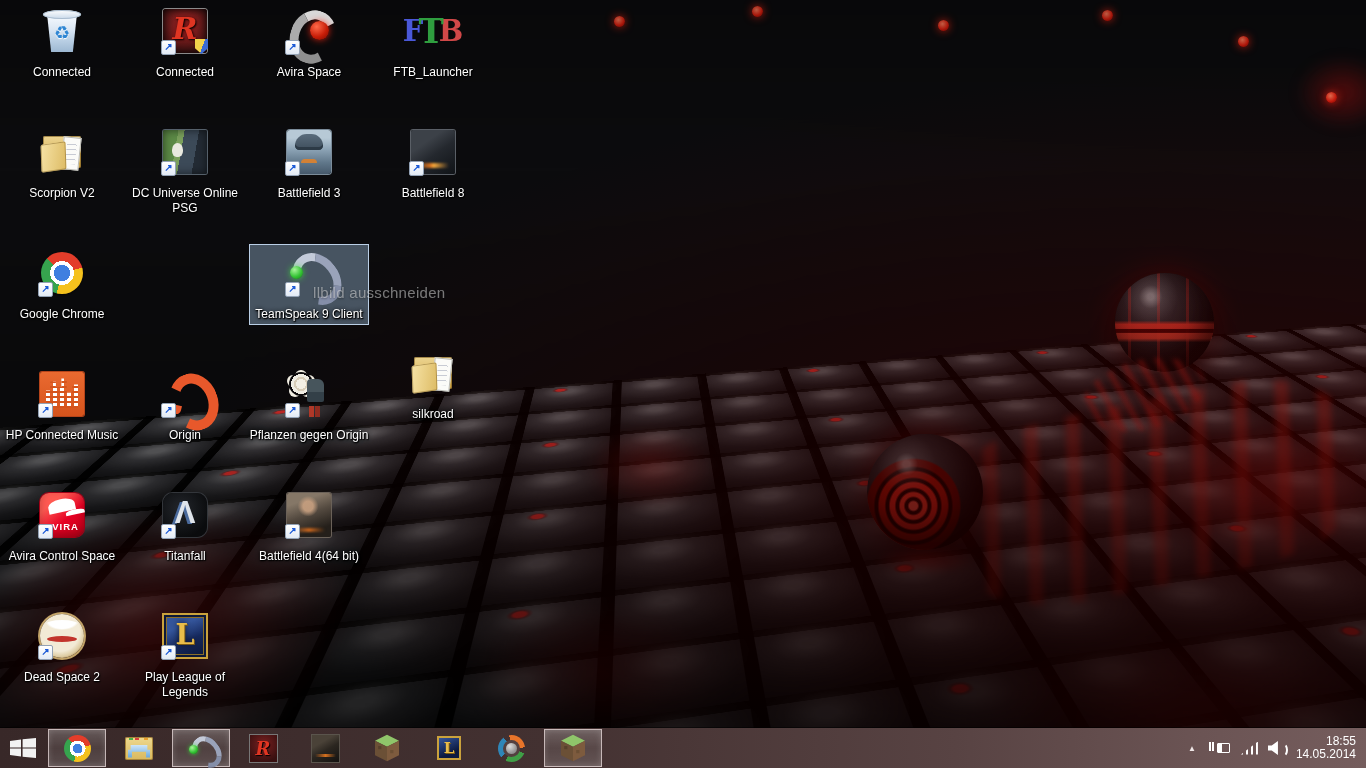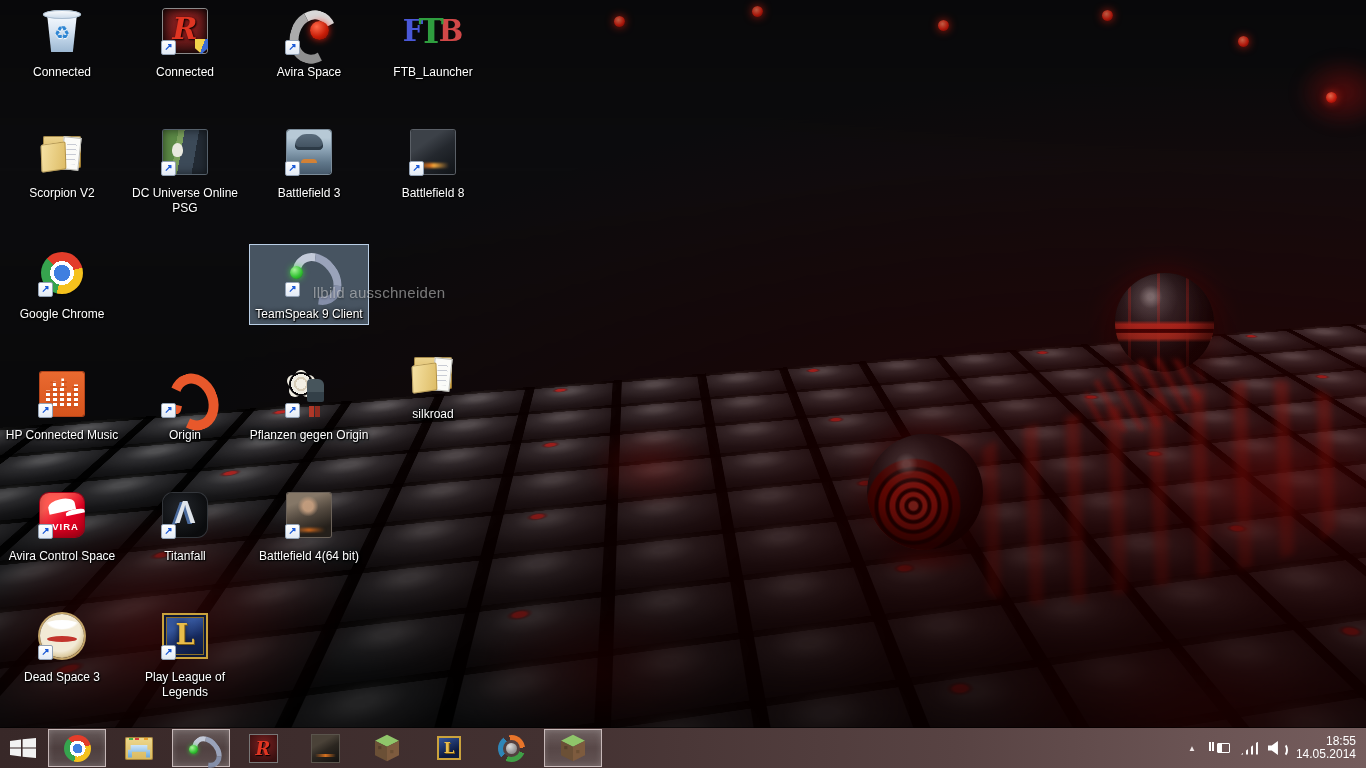--- a/index.html
+++ b/index.html
@@ -400,21 +400,21 @@
     <div class="ia art-bf464">
       <span class="sc">↗</span>
     </div>
     <div class="ilabel">Battlefield 4(64 bit)</div>
   </div>
 
   <div class="dicon" style="left:2px;top:607px">
     <div class="ia art-ds3">
       <span class="sc">↗</span>
     </div>
-    <div class="ilabel">Dead Space 3</div>
+    <div class="ilabel">Dead Space 2</div>
   </div>
 
   <div class="dicon" style="left:125px;top:607px">
     <div class="ia art-lol">
       <span class="g-lol">L</span>
       <span class="sc">↗</span>
     </div>
     <div class="ilabel">Play League of Legends</div>
   </div>
 

